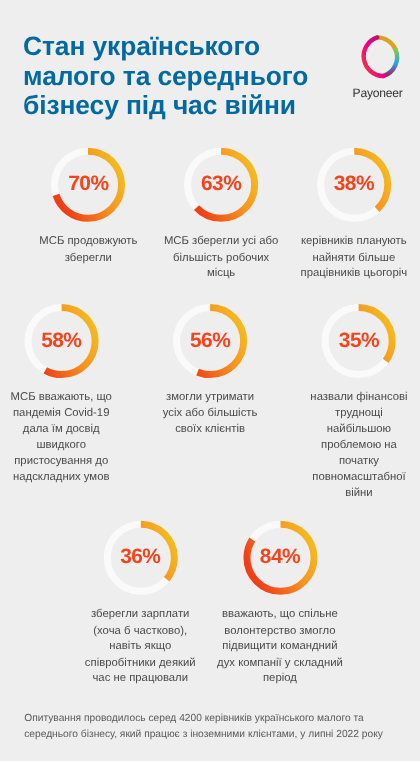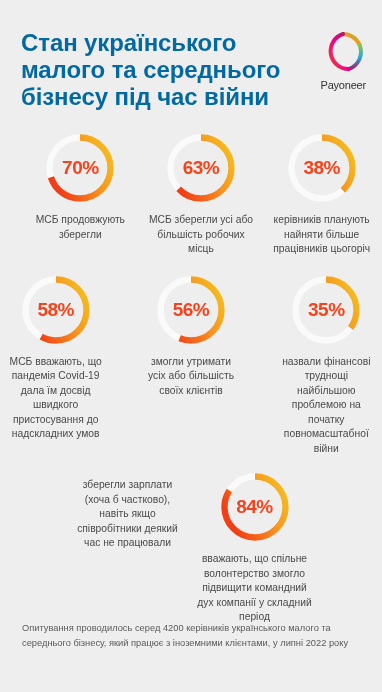--- a/index.html
+++ b/index.html
@@ -44,21 +44,21 @@
     position:absolute;inset:0;display:flex;align-items:center;justify-content:center;
     font-size:19px;font-weight:bold;color:#f5431c;letter-spacing:-0.5px;
   }
   .caption{
     margin-top:8px;text-align:center;
     font-size:10.3px;line-height:14.5px;color:#4a4a4a;
   }
 
   
   .footer{
-    position:absolute;left:0;right:0;bottom:42px;
+    position:absolute;left:0;right:0;bottom:18px;
     padding:0 22px;box-sizing:border-box;
     font-size:9.3px;line-height:14.5px;color:#5a5a5a;
   }
 </style>
 </head>
 <body>
 
 <div class="page">
 
   <div class="header">
@@ -205,20 +205,34 @@
             </svg>
             <div class="pct">35%</div>
           </div>
         <div class="pct-holder"></div>
         <div class="caption">назвали фінансові труднощі найбільшою проблемою на початку повномасштабної війни</div>
       </div>
     </div>
 
     <div class="row r3">
       <div class="cell">
+        <div class="donut">
+            <svg viewBox="0 0 74 74">
+              <defs>
+                <linearGradient id="arc6" x1="0.45" y1="0" x2="0.95" y2="1">
+                  <stop offset="0%" stop-color="#f03e17"></stop>
+                  <stop offset="55%" stop-color="#f79420"></stop>
+                  <stop offset="100%" stop-color="#f2c521"></stop>
+                </linearGradient>
+              </defs>
+              <circle cx="37" cy="37" r="30.5" fill="none" stroke="#fbfafa" stroke-width="6.4"></circle>
+              <circle cx="37" cy="37" r="30.5" fill="none" stroke="url(#arc6)" stroke-width="6.4" stroke-linecap="butt" stroke-dasharray="68.98937467283186 191.63715186897738" transform="rotate(-90 37 37)"></circle>
+            </svg>
+            <div class="pct">36%</div>
+          </div>
         <div class="pct-holder"></div>
         <div class="caption">зберегли зарплати (хоча б частково), навіть якщо співробітники деякий час не працювали</div>
       </div>
       <div class="cell">
         <div class="donut">
             <svg viewBox="0 0 74 74">
               <defs>
                 <linearGradient id="arc7" x1="0.45" y1="0" x2="0.95" y2="1">
                   <stop offset="0%" stop-color="#f03e17"></stop>
                   <stop offset="55%" stop-color="#f79420"></stop>

